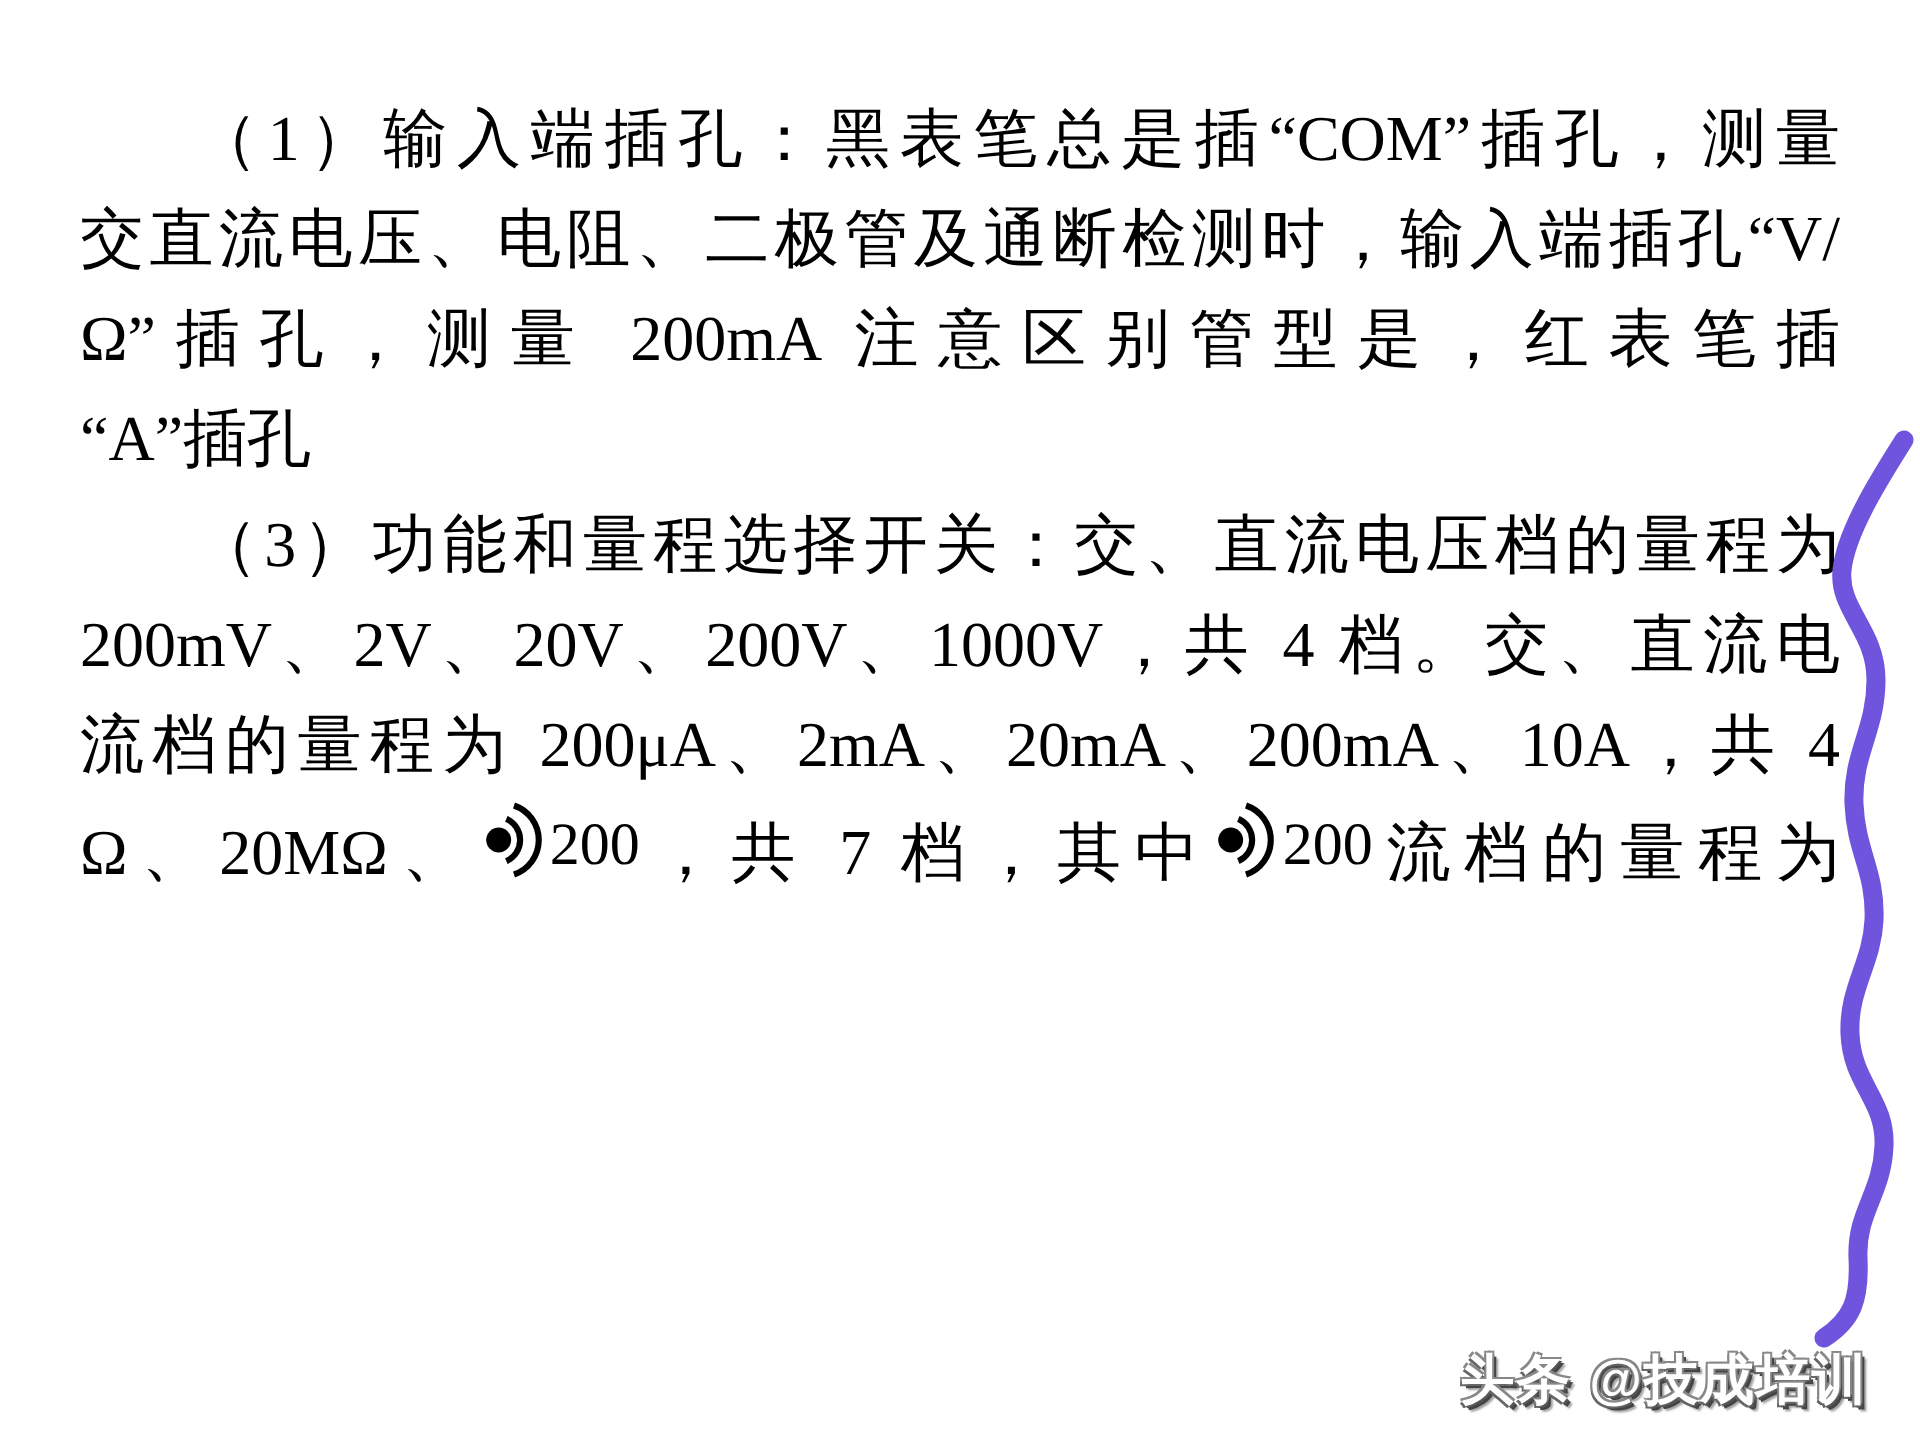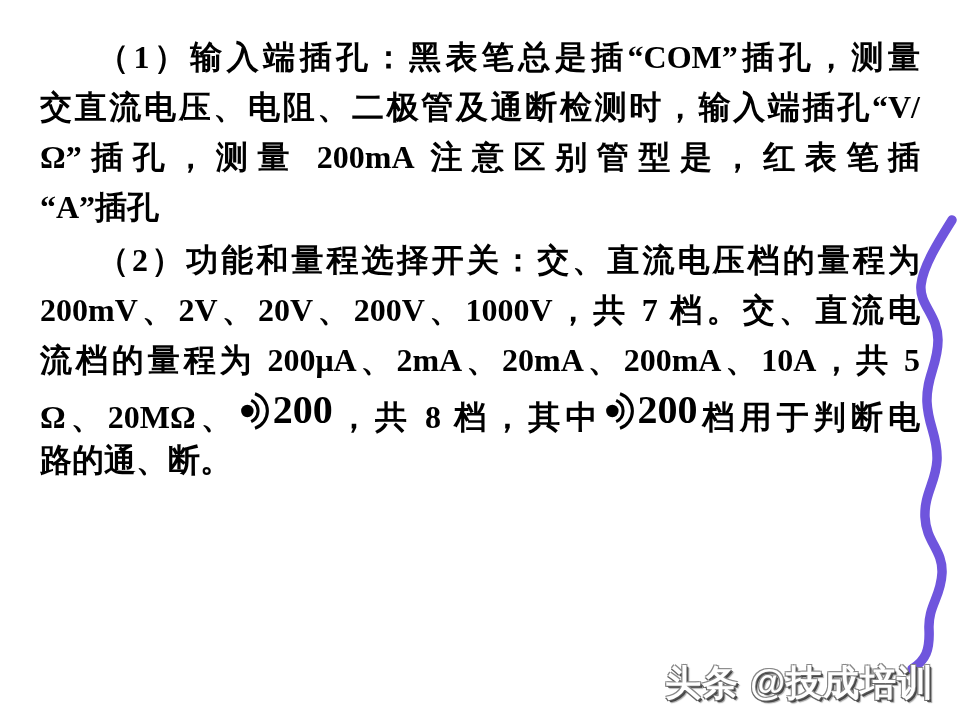--- a/index.html
+++ b/index.html
@@ -11,25 +11,24 @@
     width: 960px;
     height: 720px;
     position: relative;
     overflow: hidden;
     font-family: "Liberation Serif", "DejaVu Serif", serif;
     color: #000000;
   }
   .text-block {
     position: absolute;
     left: 40px;
-    top: 32px;
+    top: 44px;
     width: 880px;
     font-size: 32px;
     line-height: 50px;
-    font-weight: bold;
   }
   .paragraph { margin: 0; }
   .paragraph + .paragraph { margin-top: 3px; }
   .line {
     height: 50px;
     text-align: justify;
     text-align-last: justify;
     white-space: normal;
   }
   .line.indent { text-indent: 57px; }
@@ -39,39 +38,39 @@
     white-space: nowrap;
     text-indent: 0;
   }
   .buzzer svg {
     display: inline-block;
     vertical-align: -6px;
     width: 34px;
     height: 46px;
   }
   .buzzer .range {
-    font-size: 40px;
+    font-size: 30px;
     vertical-align: 5px;
     margin-left: 1px;
   }
   .brace-decoration {
     position: absolute;
     right: 0;
     top: 210px;
     width: 62px;
     height: 468px;
     pointer-events: none;
   }
   .watermark {
     position: absolute;
     right: 26px;
     bottom: 12px;
     font-family: "Liberation Sans", "DejaVu Sans", sans-serif;
     font-weight: bold;
-    font-size: 36px;
+    font-size: 27px;
     letter-spacing: 1px;
     color: #ffffff;
     text-shadow:
       -1px -1px 0 #888888,
        1px -1px 0 #888888,
       -1px  1px 0 #666666,
        1px  1px 0 #555555,
        2px  2px 0 #444444,
        3px  3px 1px #55555588;
   }
@@ -82,35 +81,34 @@
 <div class="text-block">
 
   <div class="paragraph">
     <div class="line indent">（1）输入端插孔：黑表笔总是插“COM”插孔，测量</div>
     <div class="line">交直流电压、电阻、二极管及通断检测时，输入端插孔“V/</div>
     <div class="line">Ω”插孔，测量 200mA 注意区别管型是，红表笔插</div>
     <div class="line no-justify">“A”插孔</div>
   </div>
 
   <div class="paragraph">
-    <div class="line indent">（2）功能和量程选择开关：交、直流电压档的量程为</div>
-    <div class="line">200mV、2V、20V、200V、1000V，共 7 档。交、直流电</div>
-    <div class="line">流档的量程为 200μA、2mA、20mA、200mA、10A，共 5</div>
+    <div class="line indent">（3）功能和量程选择开关：交、直流电压档的量程为</div>
+    <div class="line">200mV、2V、20V、200V、1000V，共 4 档。交、直流电</div>
+    <div class="line">流档的量程为 200μA、2mA、20mA、200mA、10A，共 4</div>
     <div class="line">
       <span>Ω、20MΩ、</span><span class="buzzer"><svg viewBox="0 0 34 48" xmlns="http://www.w3.org/2000/svg">
             <circle cx="9" cy="24" r="6.5" fill="#000000"></circle>
             <path d="M 13 13 A 12 12 0 0 1 13 35" fill="none" stroke="#000000" stroke-width="3.2"></path>
             <path d="M 17 6 A 19 19 0 0 1 17 42" fill="none" stroke="#000000" stroke-width="3.2"></path>
-          </svg><span class="range">200</span></span><span>，共 8 档，其中</span><span class="buzzer"><svg viewBox="0 0 34 48" xmlns="http://www.w3.org/2000/svg">
+          </svg><span class="range">200</span></span><span>，共 7 档，其中</span><span class="buzzer"><svg viewBox="0 0 34 48" xmlns="http://www.w3.org/2000/svg">
             <circle cx="9" cy="24" r="6.5" fill="#000000"></circle>
             <path d="M 13 13 A 12 12 0 0 1 13 35" fill="none" stroke="#000000" stroke-width="3.2"></path>
             <path d="M 17 6 A 19 19 0 0 1 17 42" fill="none" stroke="#000000" stroke-width="3.2"></path>
-          </svg><span class="range">200</span></span><span>档用于判断电</span>
+          </svg><span class="range">200</span></span><span>流档的量程为</span>
     </div>
-    <div class="line no-justify">路的通、断。</div>
   </div>
 
 
 </div>
 
 <svg class="brace-decoration" viewBox="0 0 62 468" xmlns="http://www.w3.org/2000/svg">
   <path d="M 54 10
            C 44 26, 25 55, 23 75
            C 21 95, 40 105, 40 130
            C 40 155, 28 167, 29 192

